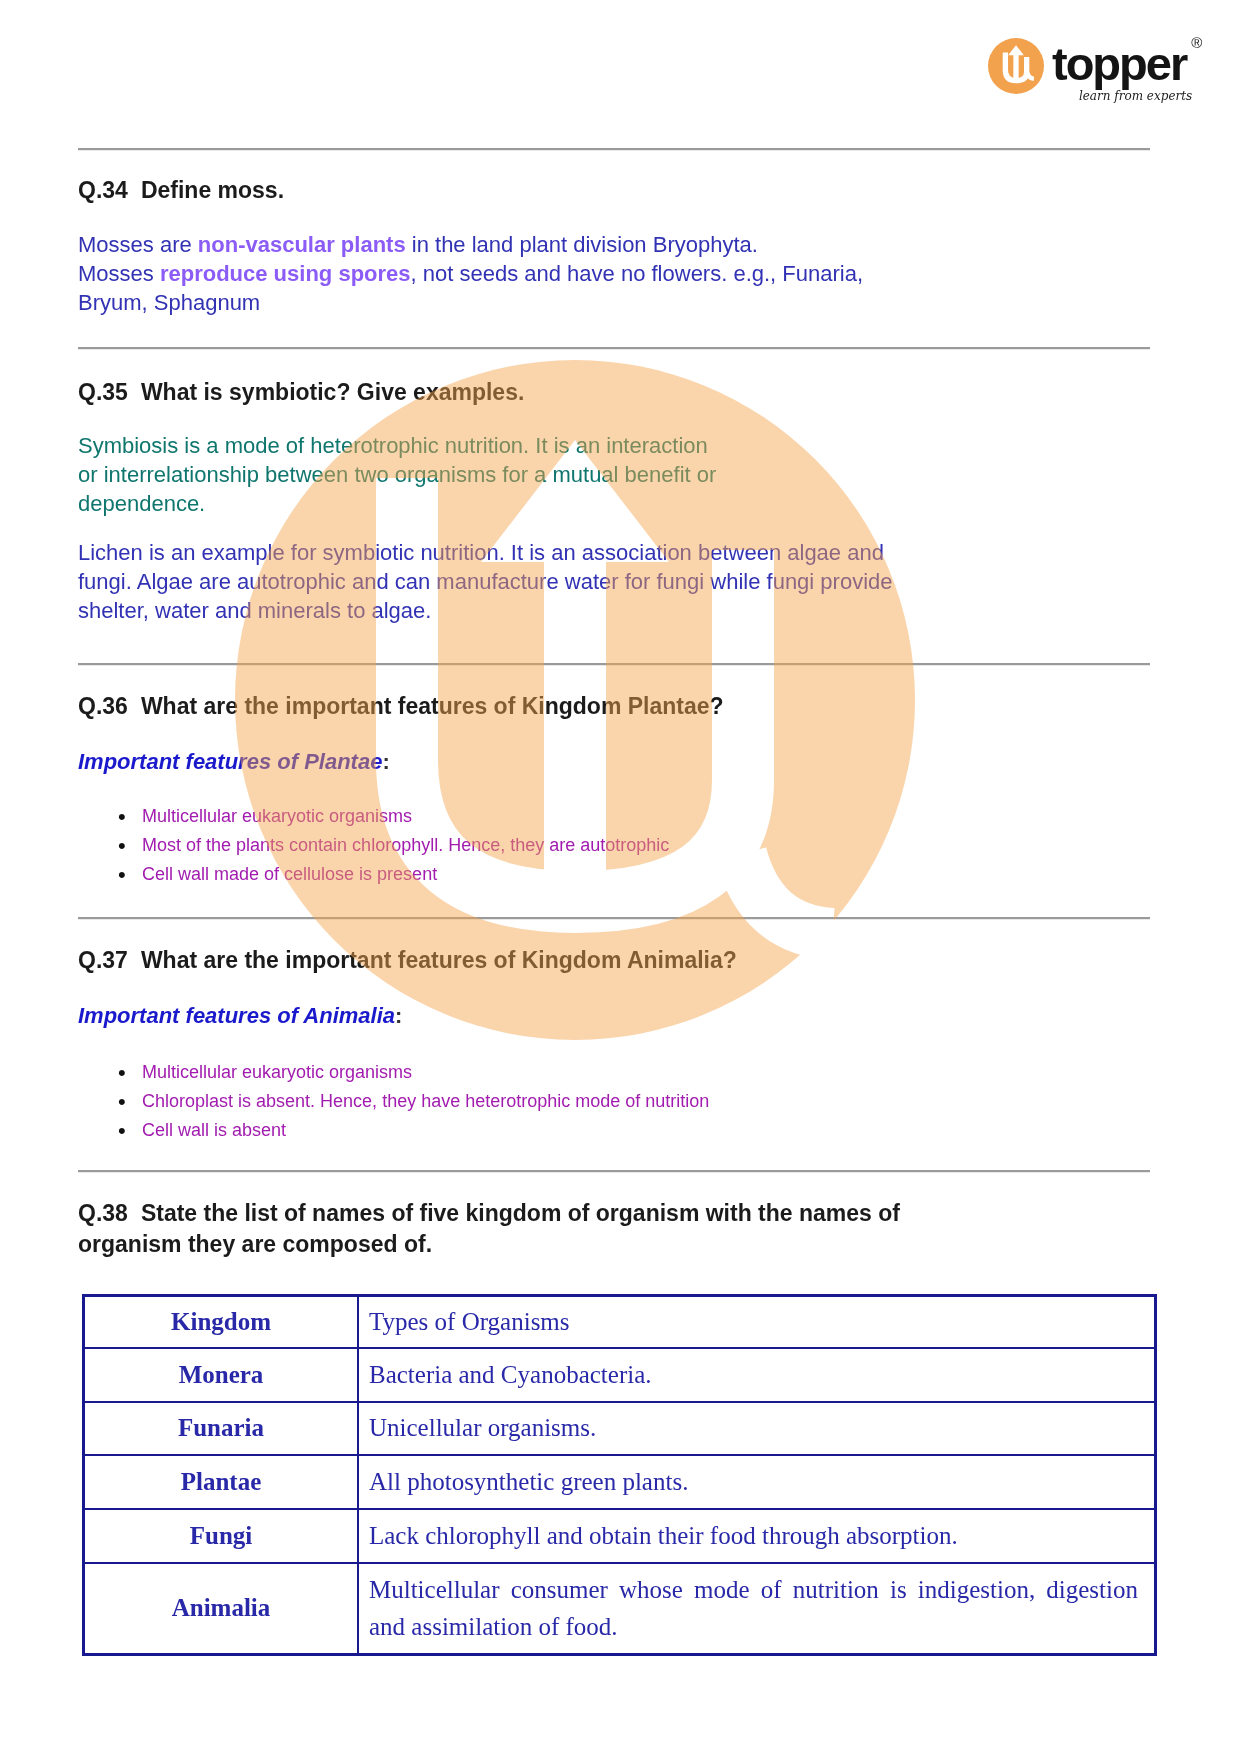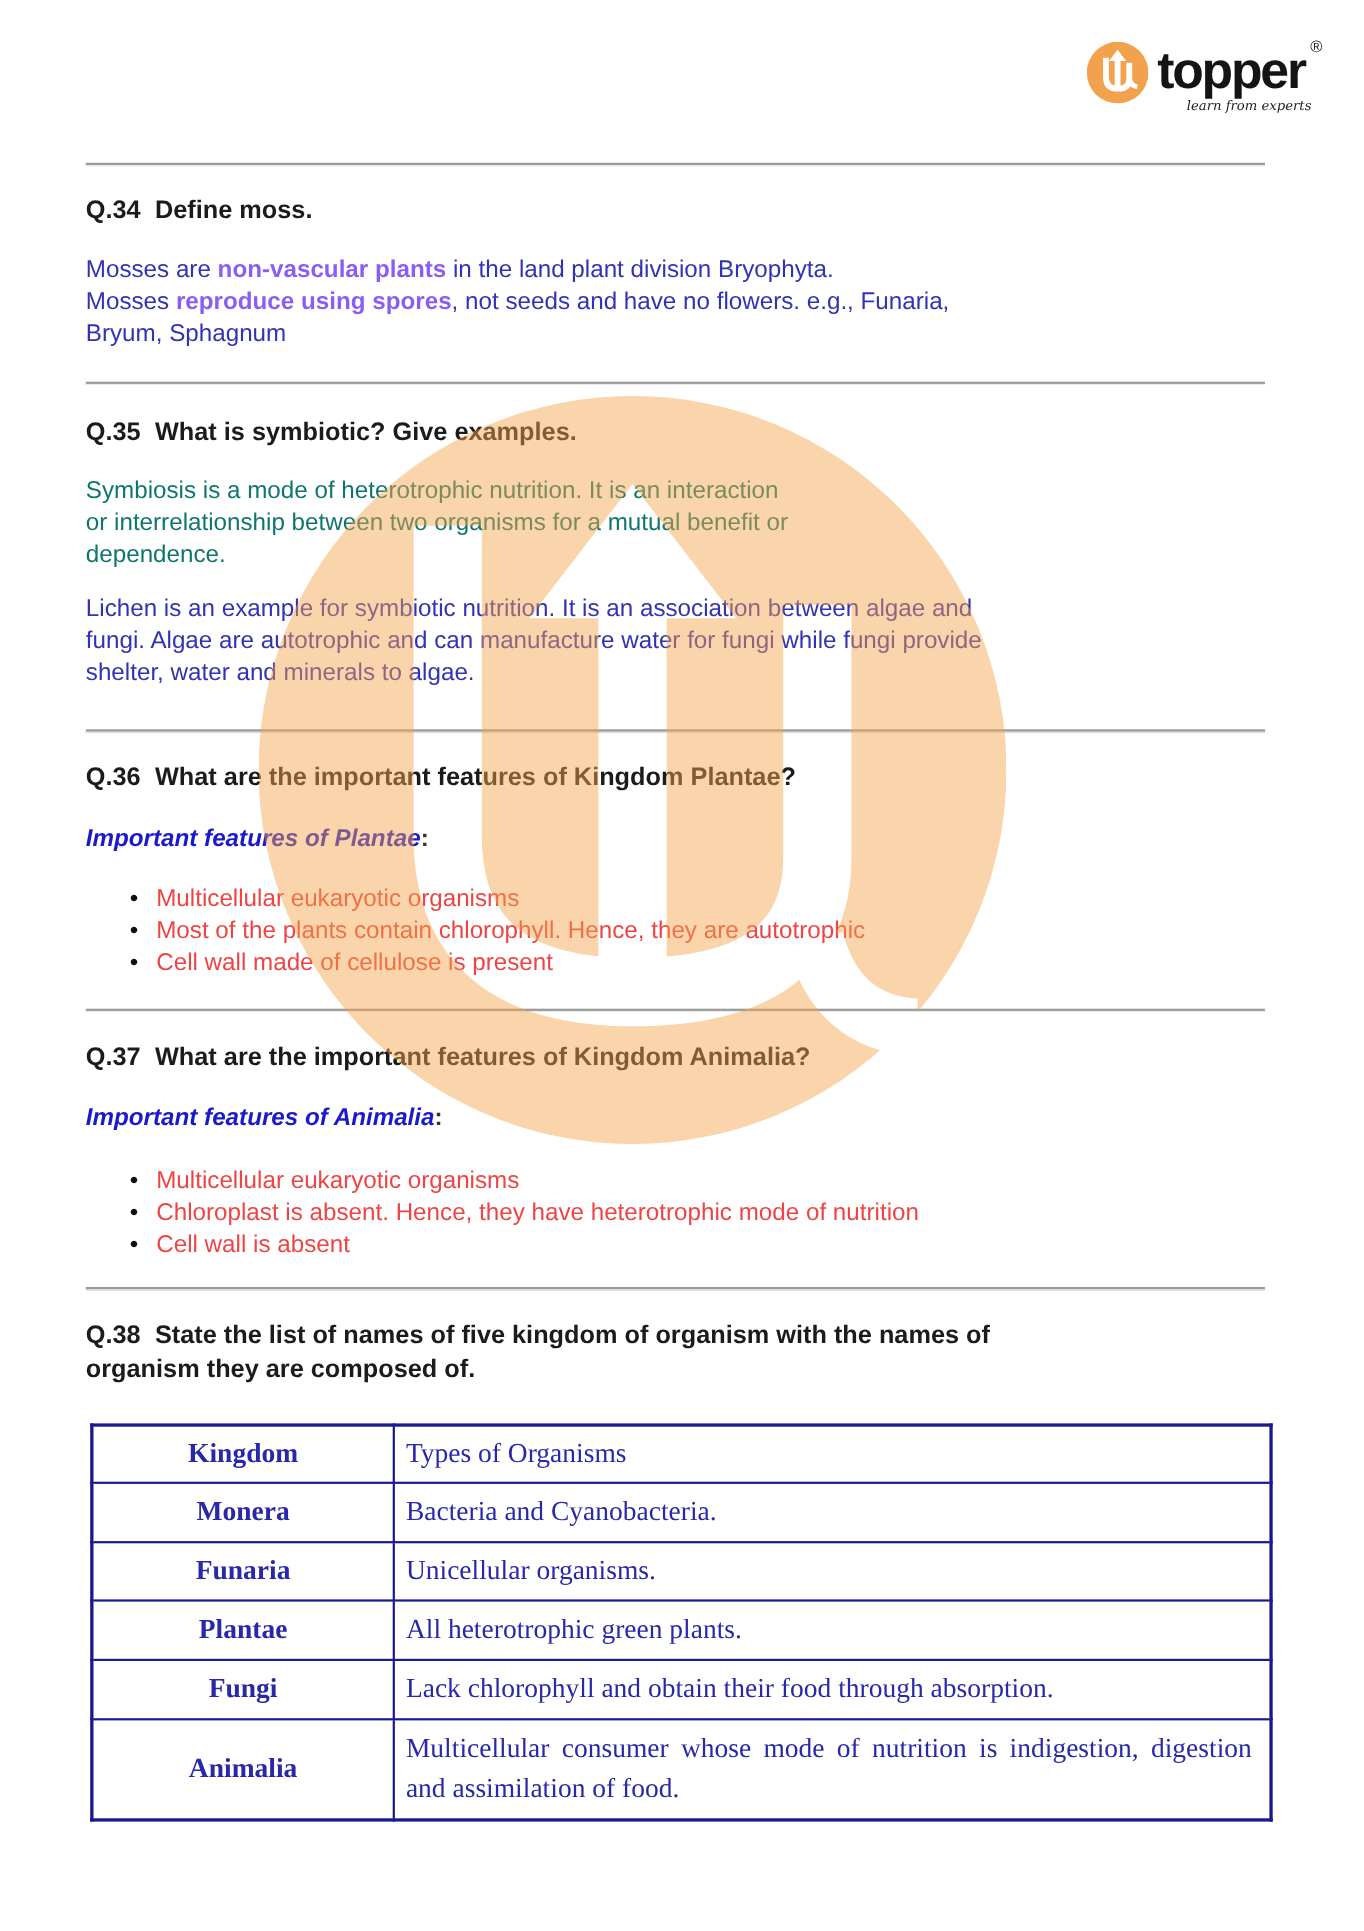--- a/index.html
+++ b/index.html
@@ -29,21 +29,21 @@
   }
   .qhead .qnum{margin-right:13px;}
   .body-line{font-size:22px;line-height:29px;color:#3232b4;}
   .body-line b{color:#8b5cf6;}
   .boldpara .body-line{font-weight:normal;color:#0f766e;}
   .subhead{font-size:22px;font-weight:bold;font-style:italic;color:#1a1acc;line-height:28px;}
   .subhead .colon{font-style:normal;font-weight:bold;color:#333;}
   .blist{position:absolute;left:118px;}
   .bullet-item{display:flex;align-items:flex-start;height:29px;}
   .bullet-dot{width:24px;color:#111;font-size:22px;line-height:29px;}
-  .bullet-text{font-size:22px;line-height:29px;color:#ef4444;}
+  .bullet-text{font-size:18px;line-height:29px;color:#a21caf;}
   
   .logo{position:absolute;left:988px;top:38px;display:flex;align-items:flex-start;z-index:2;}
   .logo-text{position:relative;margin-left:8px;}
   .brand{
     font-size:47px;line-height:52px;font-weight:bold;color:#141414;
     letter-spacing:-2px;
   }
   .registered{position:absolute;top:-4px;right:-16px;font-size:15px;color:#222;font-weight:normal;}
   .tagline{
     position:absolute;right:-6px;top:51px;
@@ -180,21 +180,21 @@
       <tr style="height:54px">
         <td class="c1">Monera</td>
         <td class="c2">Bacteria and Cyanobacteria.</td>
       </tr>
       <tr style="height:53px">
         <td class="c1">Funaria</td>
         <td class="c2">Unicellular organisms.</td>
       </tr>
       <tr style="height:54px">
         <td class="c1">Plantae</td>
-        <td class="c2">All heterotrophic green plants.</td>
+        <td class="c2">All photosynthetic green plants.</td>
       </tr>
       <tr style="height:54px">
         <td class="c1">Fungi</td>
         <td class="c2">Lack chlorophyll and obtain their food through absorption.</td>
       </tr>
       <tr style="height:92px">
         <td class="c1">Animalia</td>
         <td class="c2 just">Multicellular consumer whose mode of nutrition is indigestion, digestion and assimilation of food.</td>
       </tr>
     </tbody>

